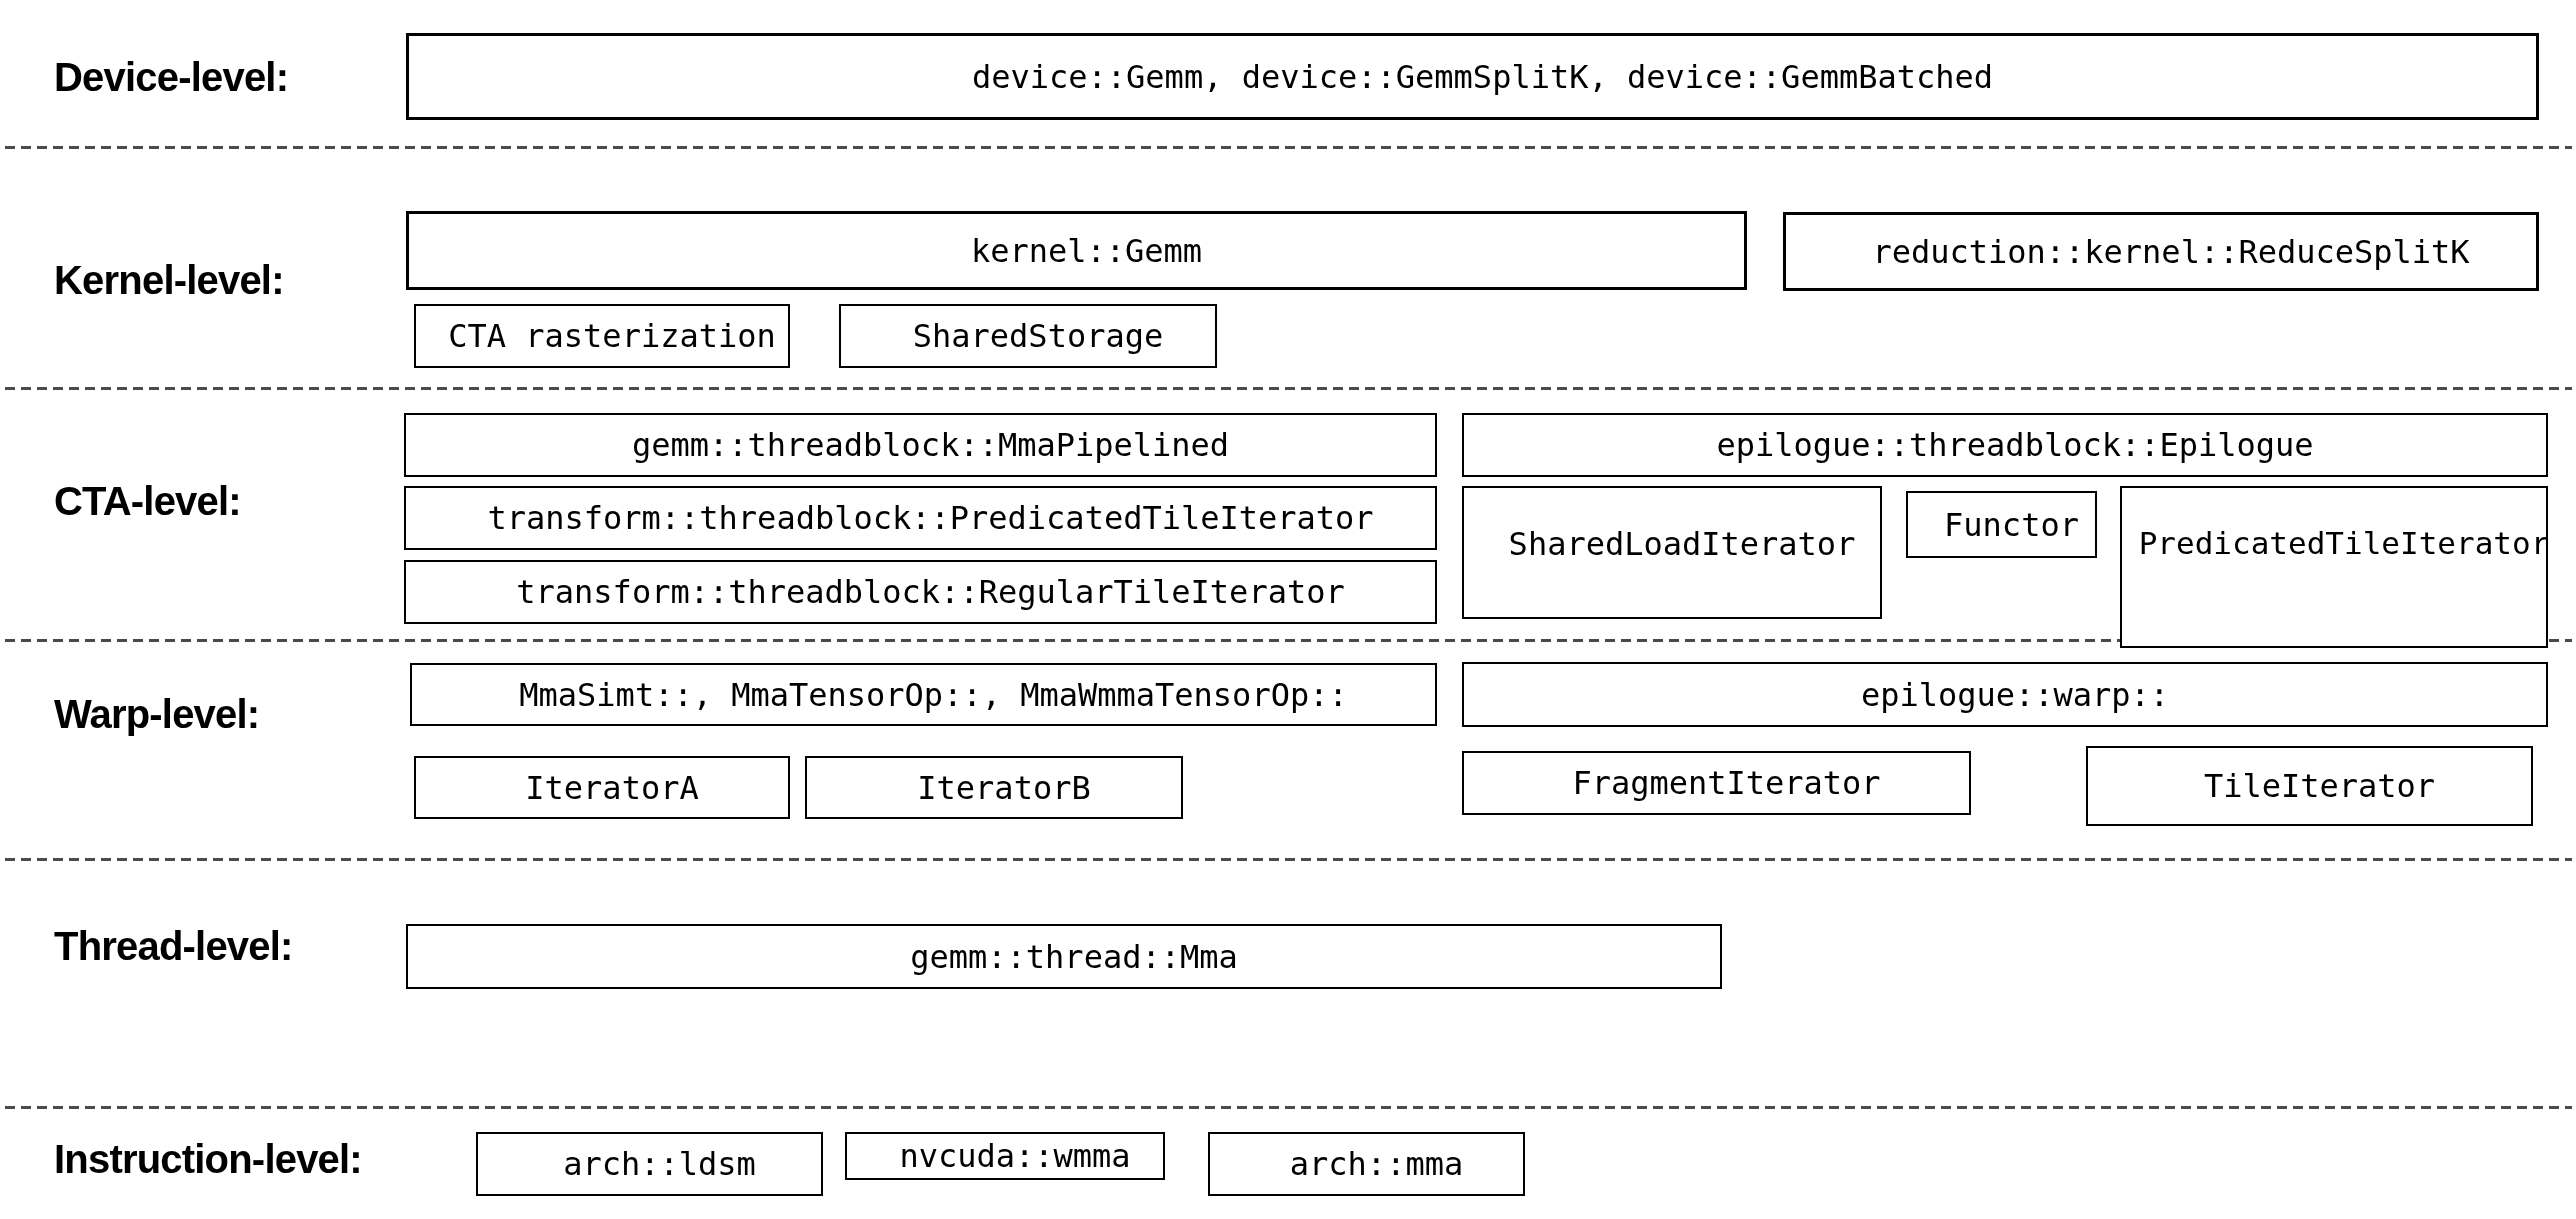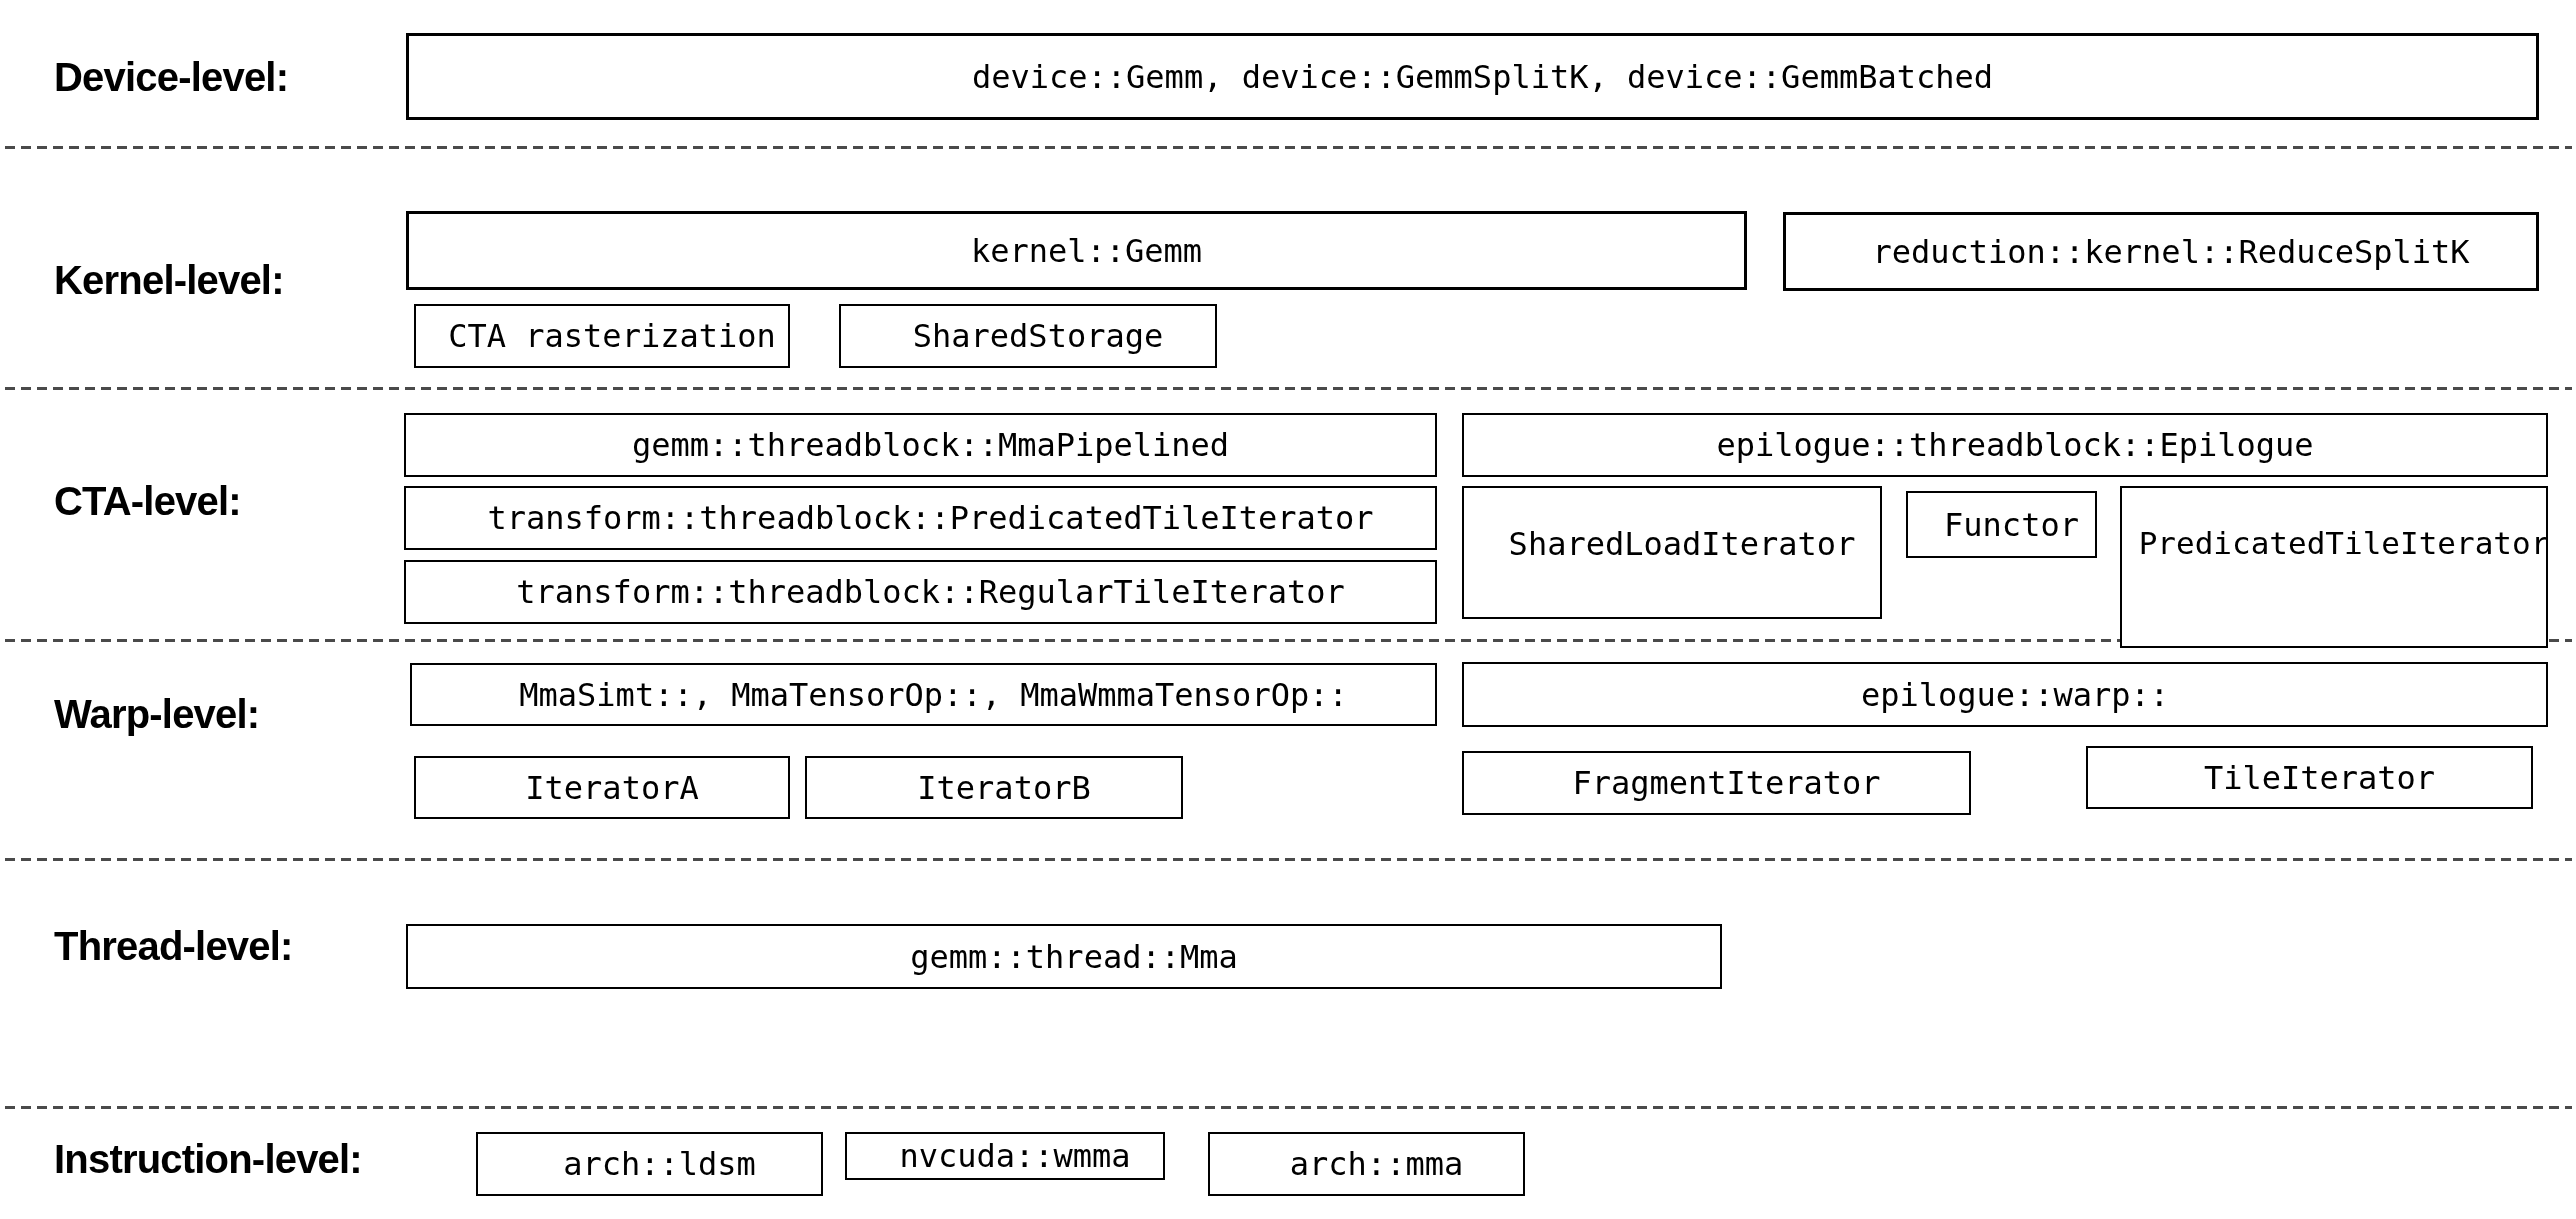--- a/index.html
+++ b/index.html
@@ -87,21 +87,21 @@
   <div class="box" style="left:1462px; top:486px; width:420px; height:133px; align-items:flex-start; padding-top:37px">SharedLoadIterator</div>
   <div class="box" style="left:1906px; top:491px; width:191px; height:67px">Functor</div>
   <div class="box tight" style="left:2120px; top:486px; width:428px; height:162px; align-items:flex-start; padding-top:37px">PredicatedTileIterator</div>
   <div class="box" style="left:404px; top:560px; width:1033px; height:64px">transform::threadblock::RegularTileIterator</div>
 
   <div class="box" style="left:1462px; top:662px; width:1086px; height:65px">epilogue::warp::</div>
   <div class="box" style="left:410px; top:663px; width:1027px; height:63px">MmaSimt::, MmaTensorOp::, MmaWmmaTensorOp::</div>
   <div class="box" style="left:414px; top:756px; width:376px; height:63px">IteratorA</div>
   <div class="box" style="left:805px; top:756px; width:378px; height:63px">IteratorB</div>
   <div class="box" style="left:1462px; top:751px; width:509px; height:64px">FragmentIterator</div>
-  <div class="box" style="left:2086px; top:746px; width:447px; height:63px">TileIterator</div>
+  <div class="box" style="left:2086px; top:746px; width:447px; height:80px">TileIterator</div>
 
   <div class="box" style="left:406px; top:924px; width:1316px; height:65px">gemm::thread::Mma</div>
 
   <div class="box" style="left:476px; top:1132px; width:347px; height:64px">arch::ldsm</div>
   <div class="box" style="left:845px; top:1132px; width:320px; height:48px">nvcuda::wmma</div>
   <div class="box" style="left:1208px; top:1132px; width:317px; height:64px">arch::mma</div>
 
 </div>
 
 

